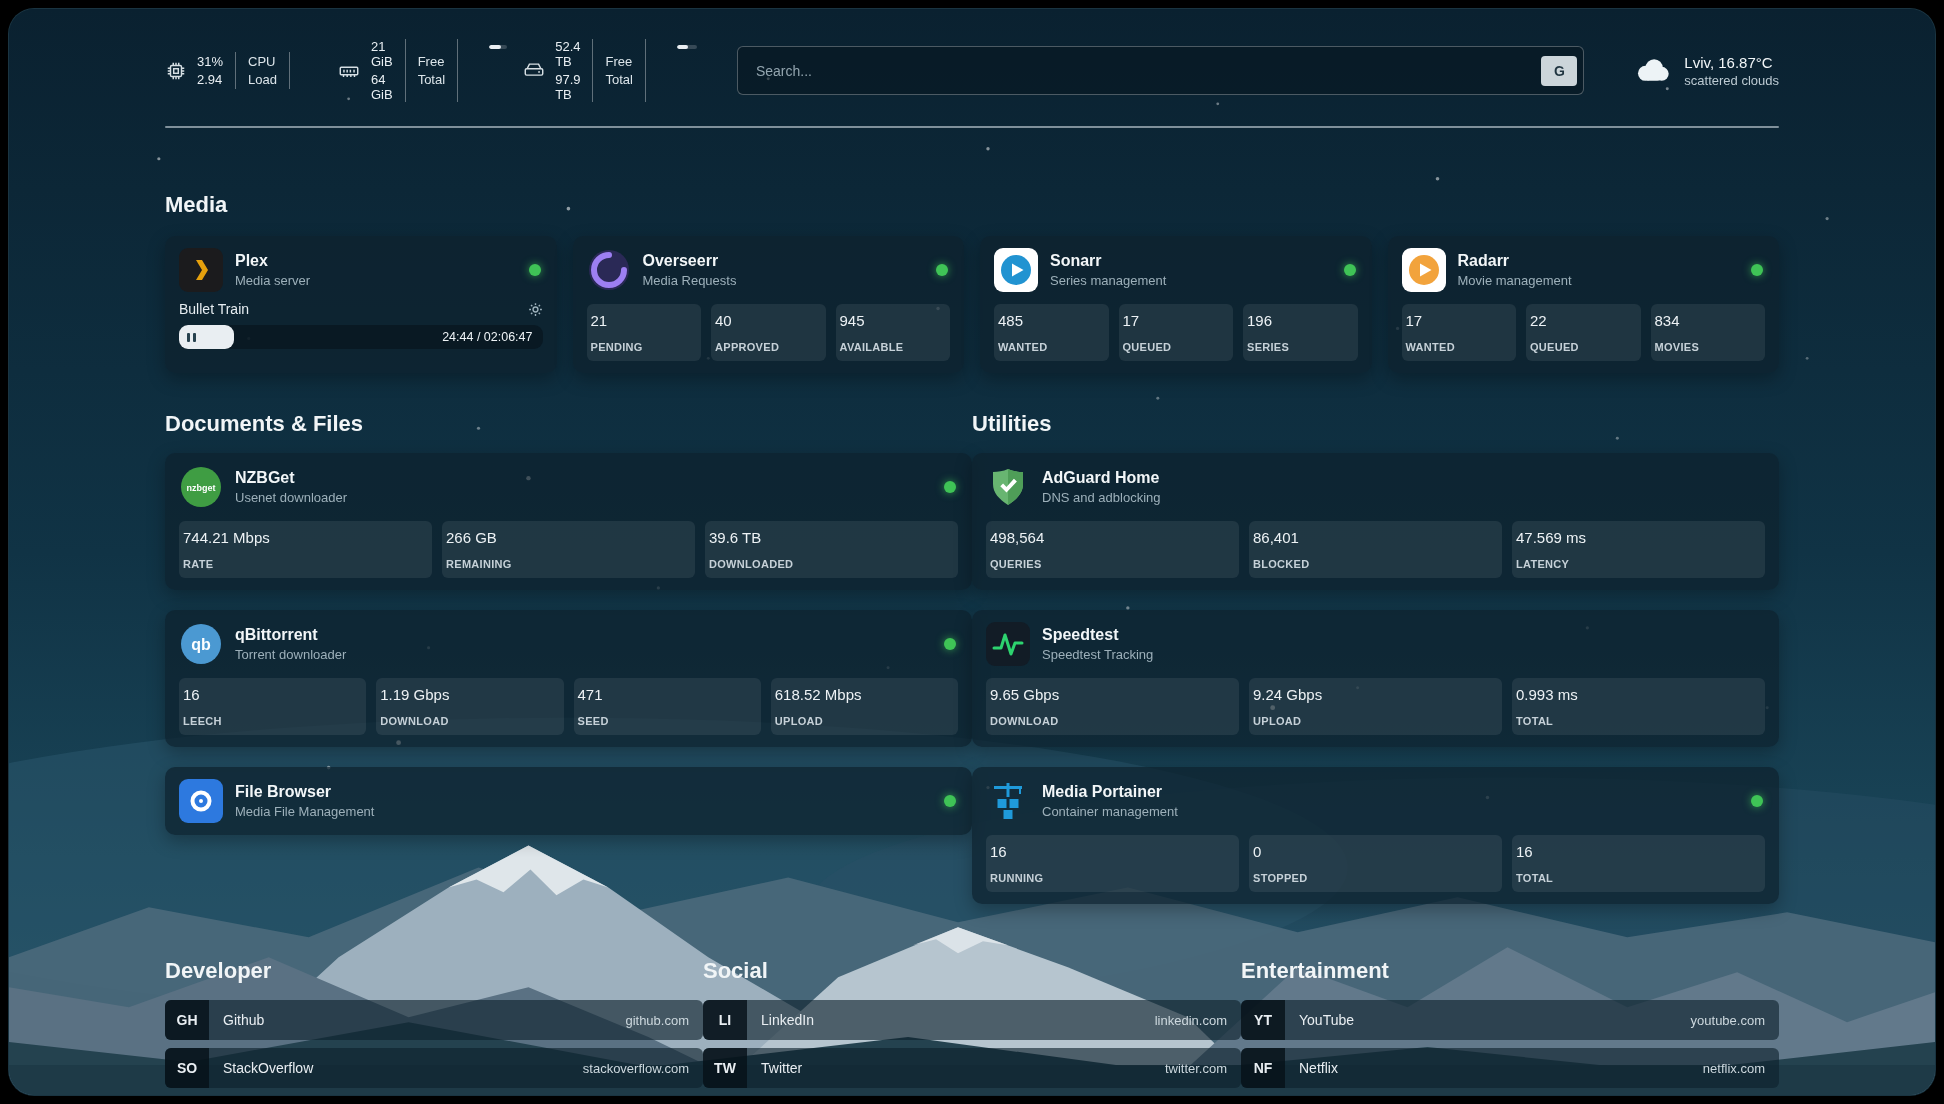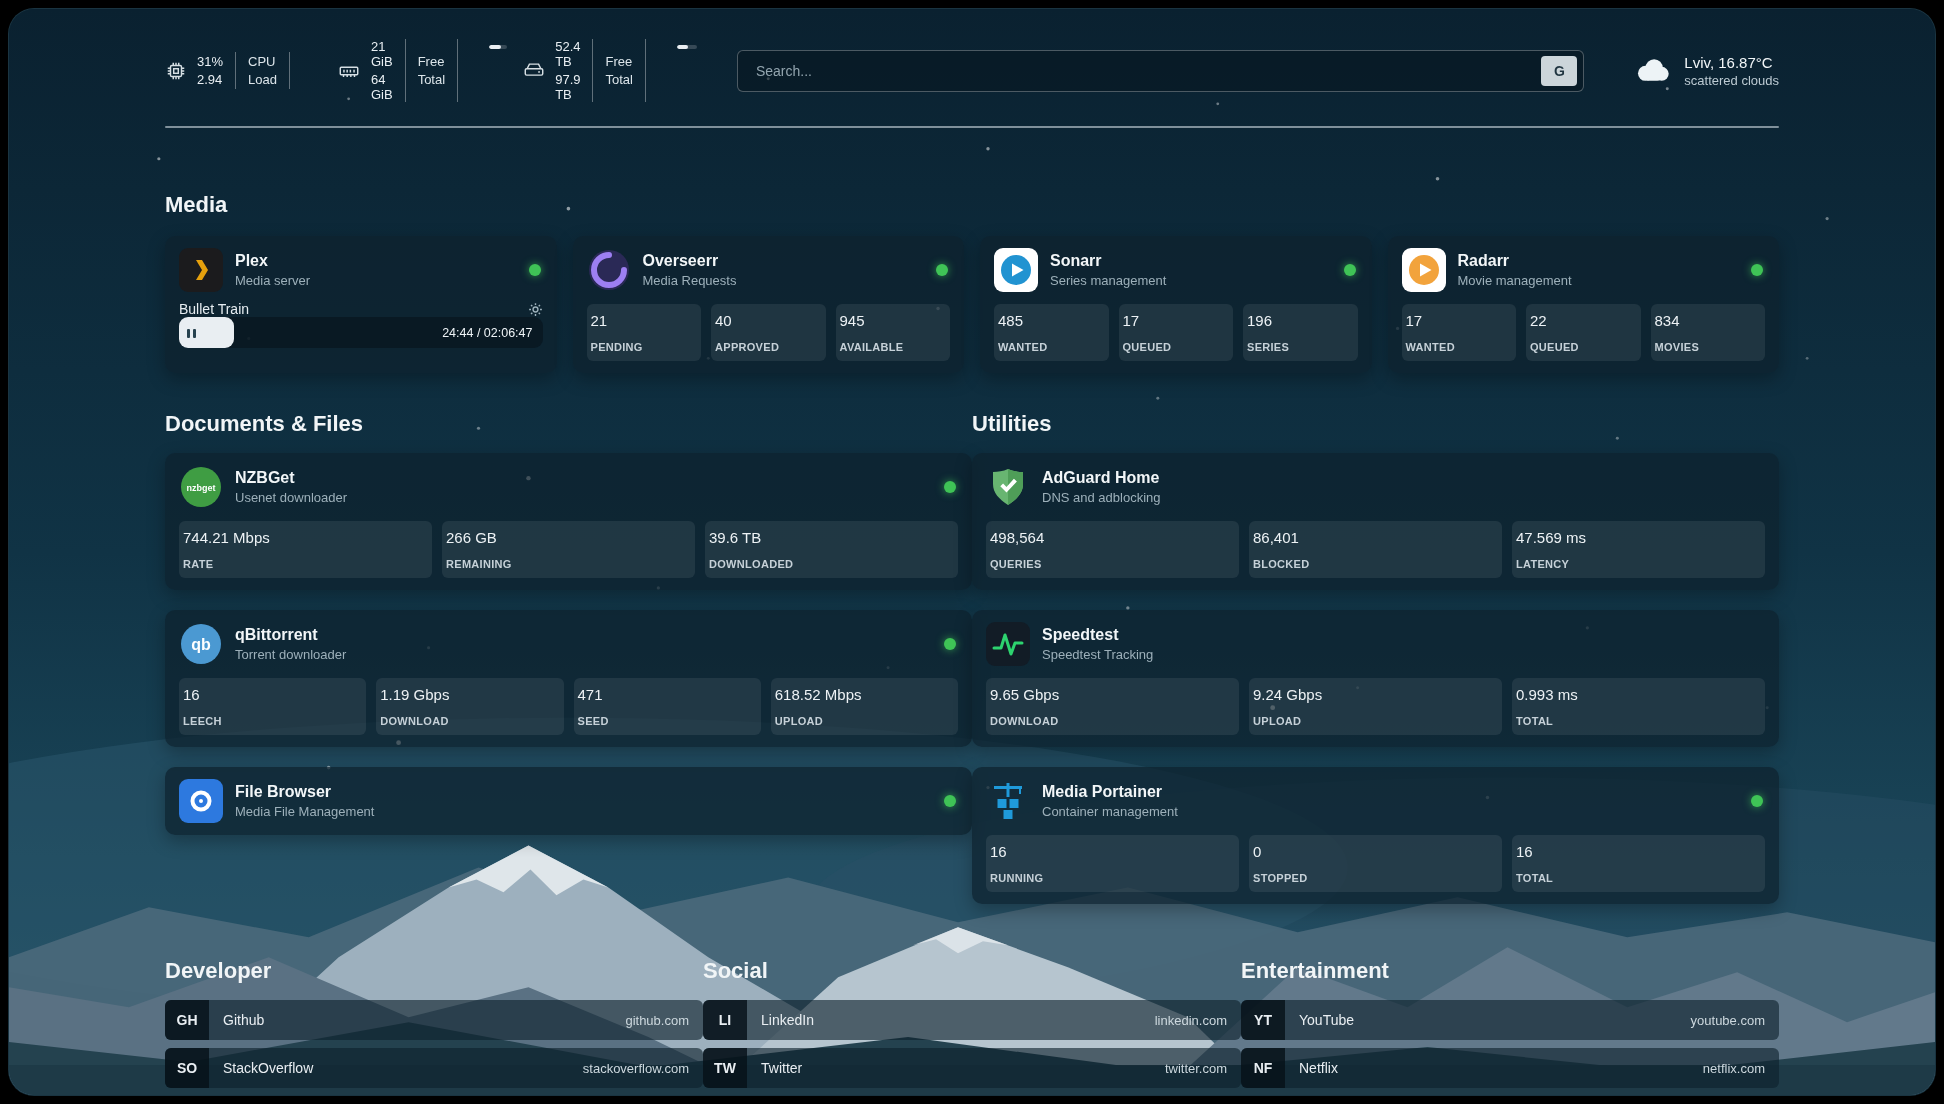--- a/index.html
+++ b/index.html
@@ -15,21 +15,21 @@
   .hw-group{display:flex;align-items:center;gap:16px;}
   .hw{display:flex;align-items:center;gap:10px;}
   .hw-icon{color:#d6dfe4;display:flex;align-items:center;}
   .hw-body{display:flex;flex-direction:row;gap:31px;}
   .hw-cols{display:flex;align-items:stretch;}
   .hw-col{display:flex;flex-direction:column;gap:3px;font-size:13px;color:#e9eff3;padding-right:12px;justify-content:center;}
   .hw-col.labels{border-left:1px solid rgba(255,255,255,.35);border-right:1px solid rgba(255,255,255,.35);padding:2px 12px;color:#dce5ea;}
   .hw-bar{margin-top:6px;height:4px;border-radius:2px;background:rgba(255,255,255,.18);width:100%;overflow:hidden;}
   .hw-fill{height:100%;border-radius:2px;background:#e9eef2;}
 
-  .search{flex:1;margin:0 48px 0 40px;height:42px;background:rgba(8,22,31,.55);border:1px solid rgba(255,255,255,.28);border-radius:6px;display:flex;align-items:center;padding:0 6px 0 16px;}
+  .search{flex:1;margin:0 48px 0 40px;height:49px;background:rgba(8,22,31,.55);border:1px solid rgba(255,255,255,.28);border-radius:6px;display:flex;align-items:center;padding:0 6px 0 16px;}
   .search input{flex:1;background:transparent;border:none;outline:none;color:#e9eff3;font-size:14px;font-family:"Liberation Sans",sans-serif;}
   .search input::placeholder{color:#93a5af;}
   .engine{width:36px;height:30px;background:#ccd5da;color:#1f3440;border-radius:4px;display:flex;align-items:center;justify-content:center;font-weight:bold;font-size:14px;cursor:pointer;}
 
   .weather{display:flex;align-items:center;gap:12px;}
   .w-loc{font-size:15px;color:#f2f6f8;}
   .w-cond{font-size:13px;color:#bccad2;margin-top:2px;}
 
   .divider{margin-top:24px;height:2px;background:rgba(224,233,238,.55);border-radius:1px;}
 
@@ -52,21 +52,21 @@
 
   .stats{display:flex;gap:10px;margin-top:12px;}
   .stat{flex:1;background:rgba(255,255,255,.08);border-radius:6px;padding:8px 4px;text-align:left;}
   .stat-v{font-size:15px;color:#edf2f5;}
   .stat-l{font-size:11px;font-weight:700;color:#c6d1d8;margin-top:12px;letter-spacing:.3px;}
 
   
   .np-row{display:flex;align-items:center;justify-content:space-between;margin-top:9px;}
   .np-title{font-size:14px;color:#e6edf1;}
   .gear{display:flex;align-items:center;cursor:pointer;}
-  .track{position:relative;height:31px;border-radius:9px;background:rgba(7,19,27,.6);}
+  .track{position:relative;margin-top:8px;height:24px;border-radius:9px;background:rgba(7,19,27,.6);}
   .track-fill{position:absolute;left:0;top:0;bottom:0;background:#e9eef2;border-radius:9px;display:flex;align-items:center;padding-left:8px;min-width:34px;}
   .pause-icon i{display:inline-block;width:3px;height:9px;background:#27424f;margin-right:3px;border-radius:1px;}
   .time{position:absolute;right:10px;top:50%;transform:translateY(-50%);font-size:12.5px;color:#eef3f6;}
 
   .two-col{margin-top:38px;display:grid;grid-template-columns:1fr 1fr;align-items:start;}
   .col .card + .card{margin-top:20px;}
 
   
   .bookmarks{margin-top:54px;display:grid;grid-template-columns:1fr 1fr 1fr;align-items:start;}
   .bm-row{display:flex;align-items:center;height:40px;background:rgba(13,32,44,.62);border-radius:6px;overflow:hidden;margin-bottom:8px;cursor:pointer;}

